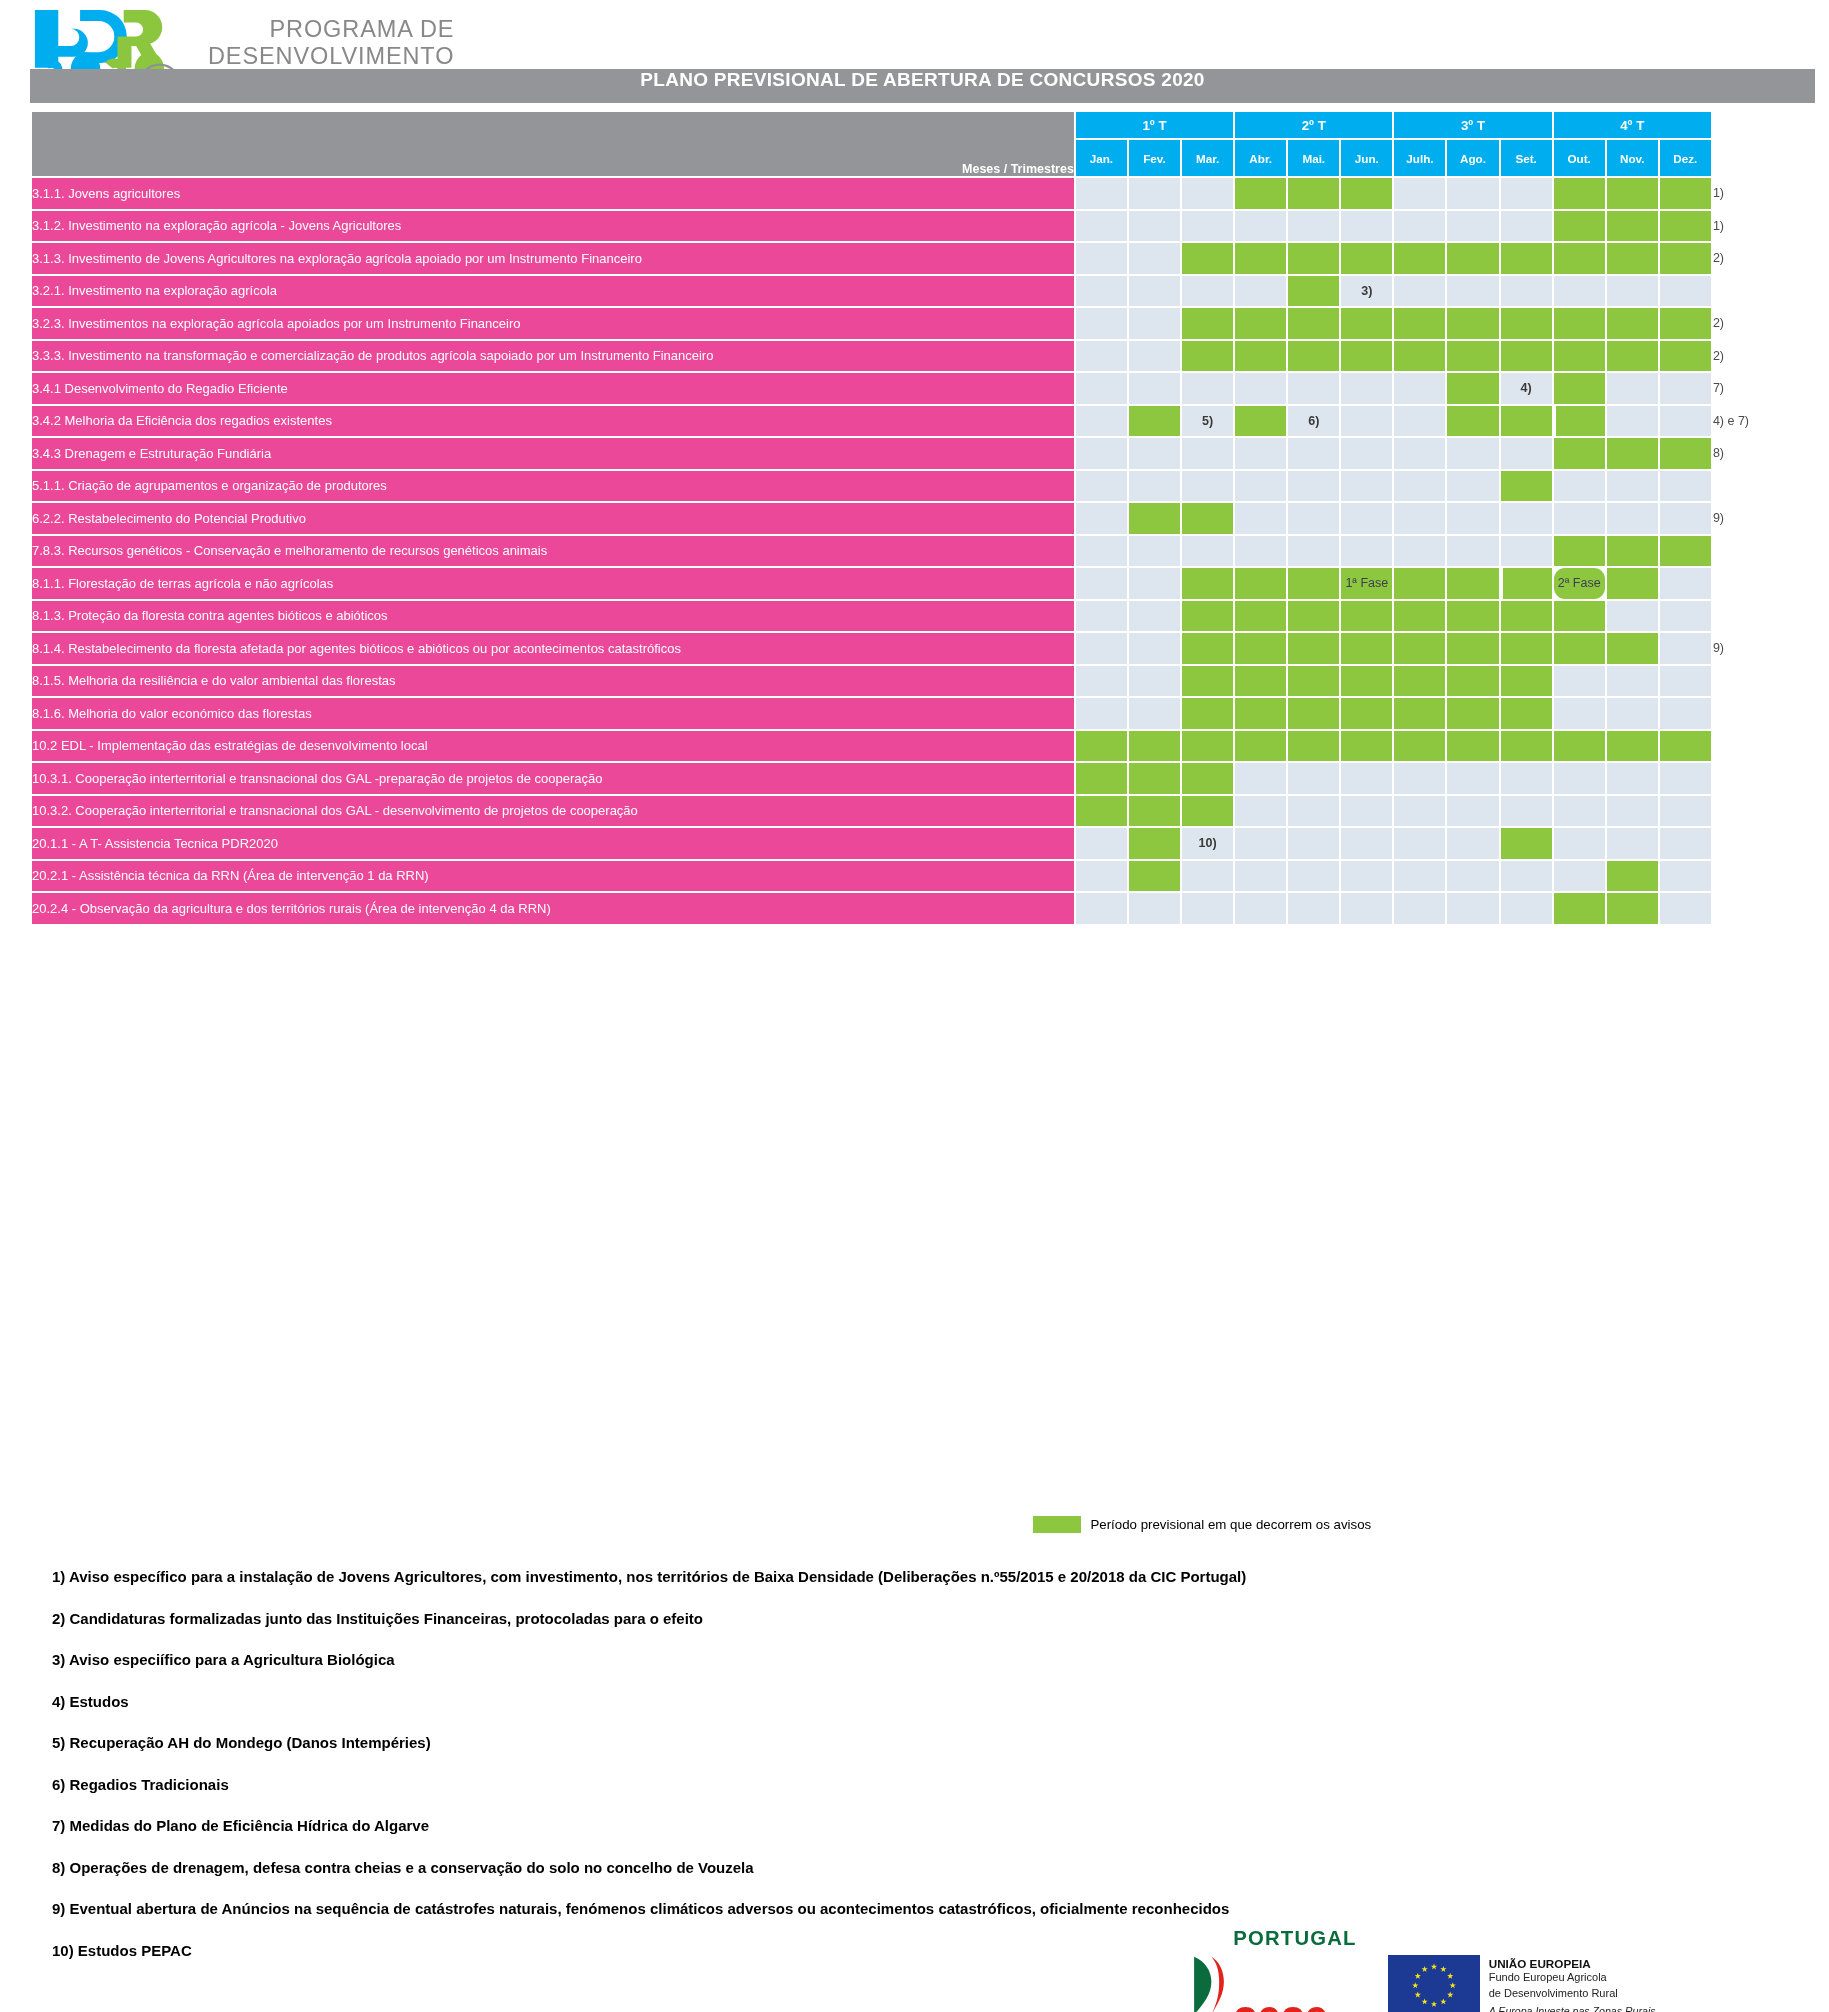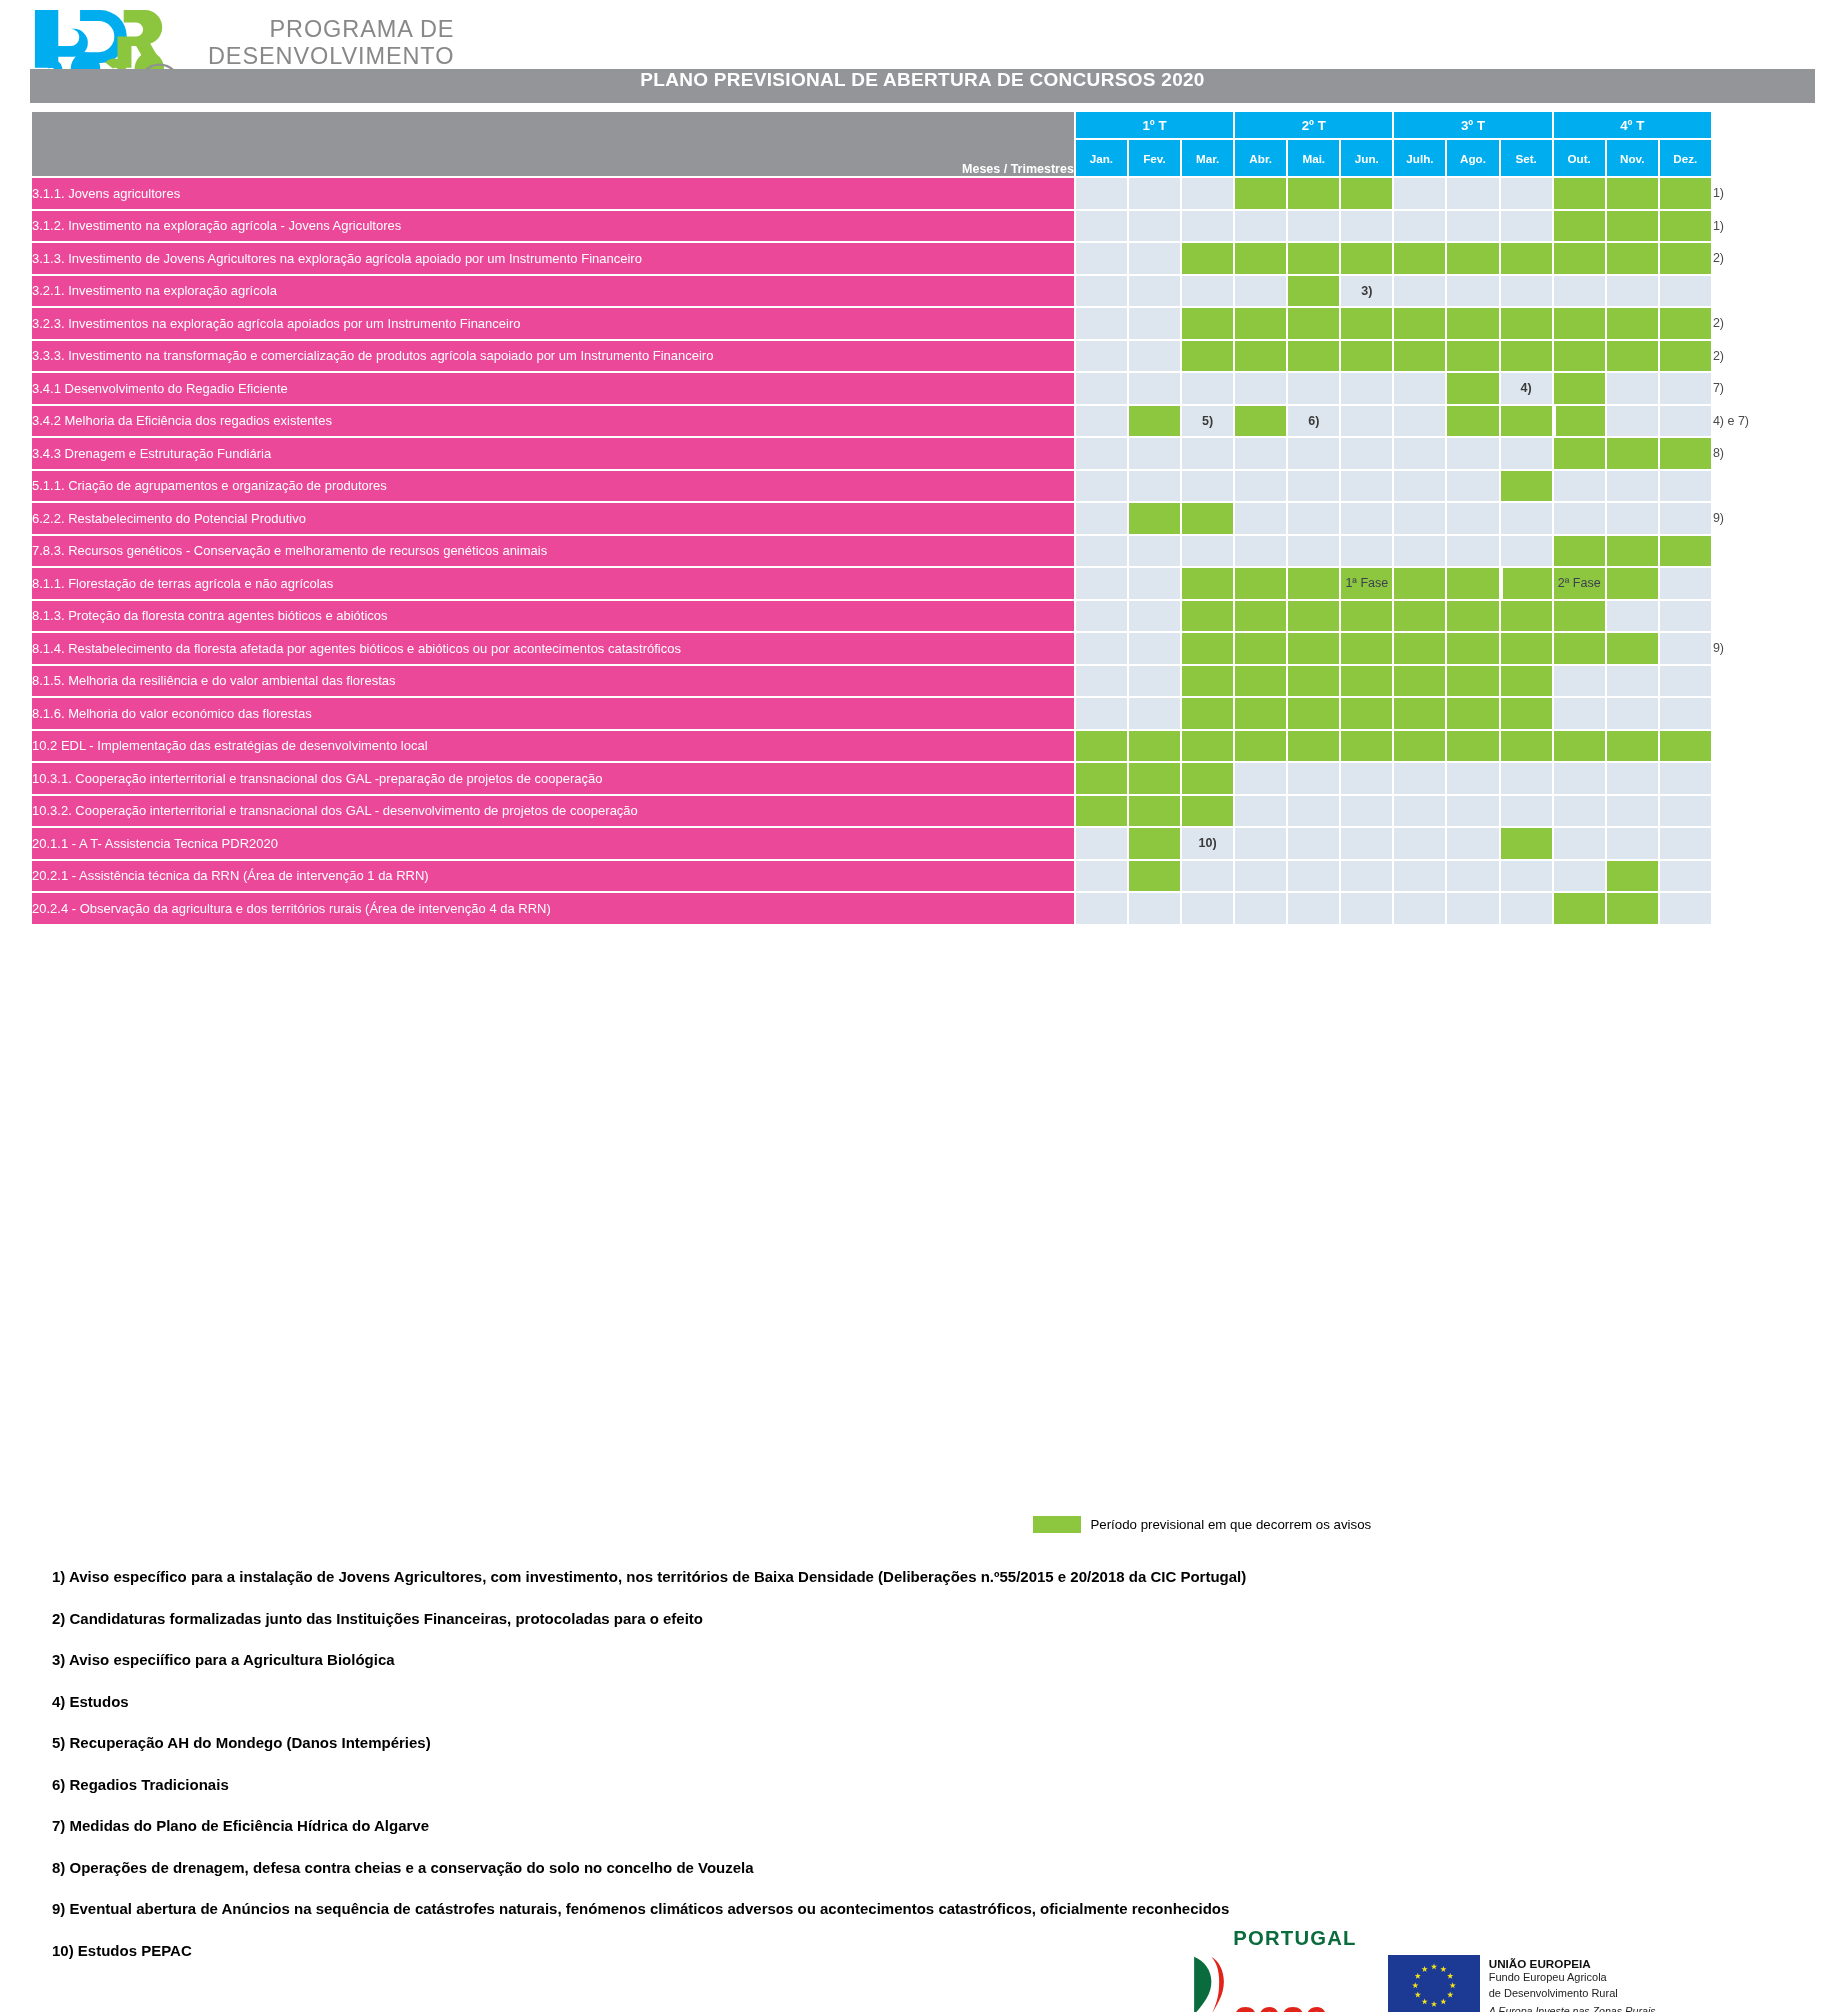--- a/index.html
+++ b/index.html
@@ -484,21 +484,21 @@
             <td class="rowlabel">8.1.1. Florestação de terras agrícola e não agrícolas</td>
             <td class="cell"></td>
             <td class="cell"></td>
             <td class="cell on"></td>
             <td class="cell on"></td>
             <td class="cell on"></td>
             <td class="cell on phase" style="white-space: nowrap; overflow: visible;">1ª Fase</td>
             <td class="cell on"></td>
             <td class="cell on"></td>
             <td class="cell on sep-left"></td>
-            <td class="cell on phase" style="white-space: nowrap; overflow: visible;">2ª Fase</td>
+            <td class="cell on phase" style="white-space: nowrap; overflow: visible; border-radius: 11px;">2ª Fase</td>
             <td class="cell on"></td>
             <td class="cell"></td>
             <td class="note"></td>
           </tr>
           <tr>
             <td class="rowlabel">8.1.3. Proteção da floresta contra agentes bióticos e abióticos</td>
             <td class="cell"></td>
             <td class="cell"></td>
             <td class="cell on"></td>
             <td class="cell on"></td>

